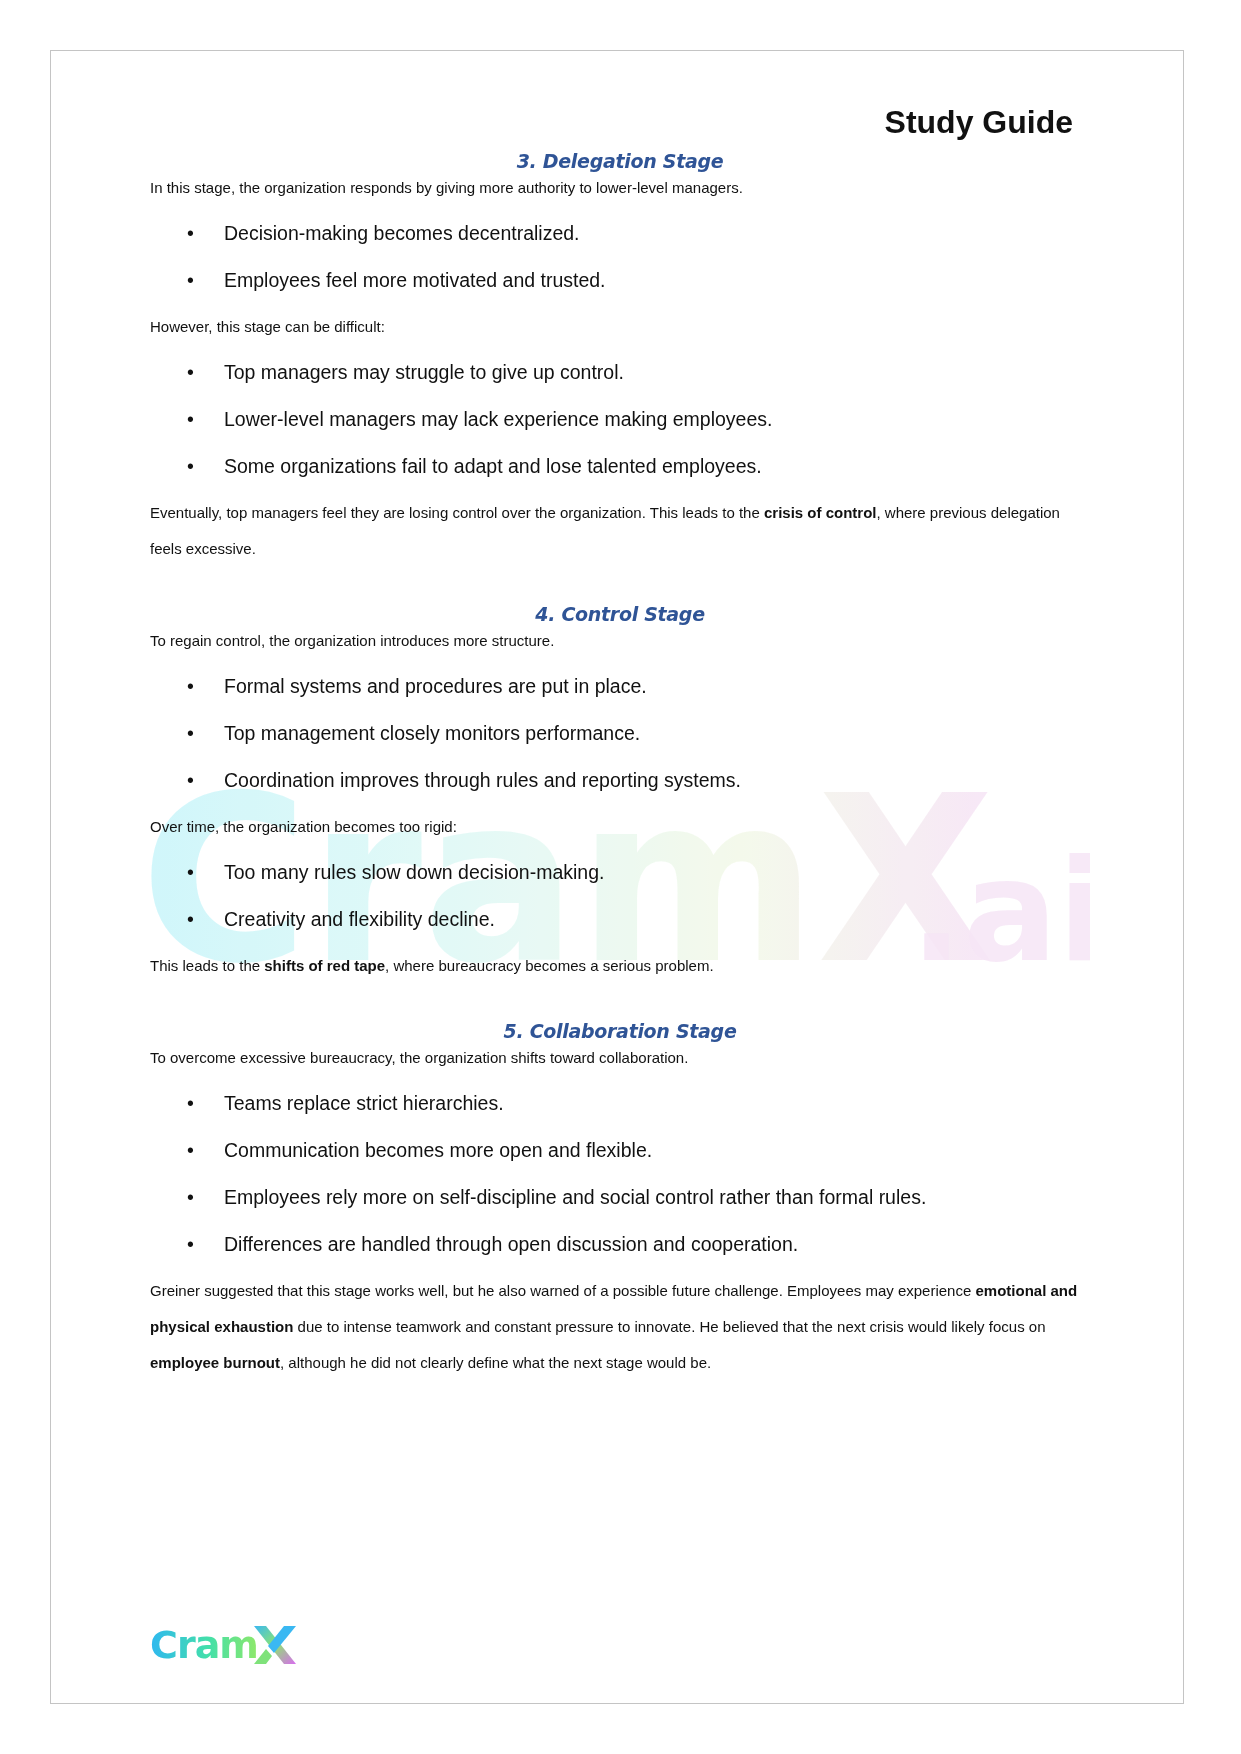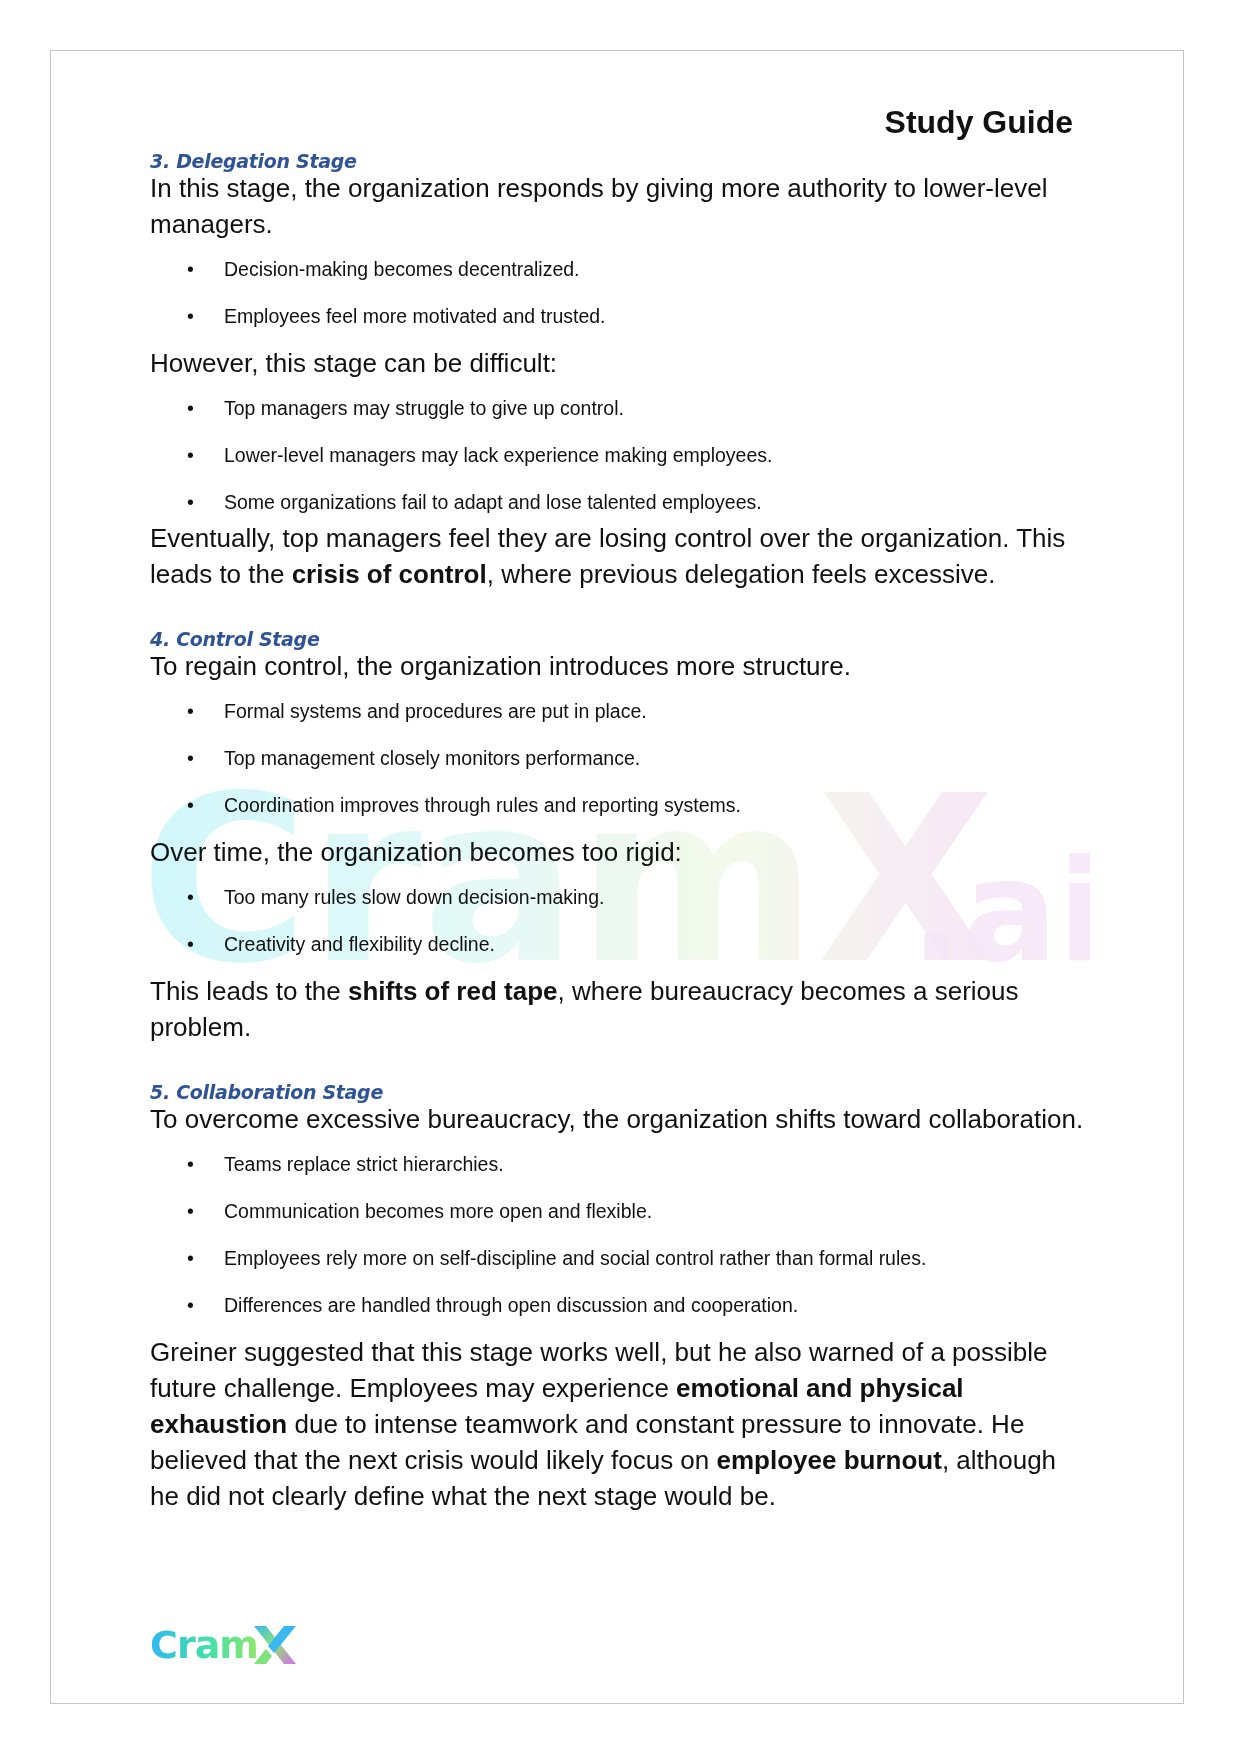--- a/index.html
+++ b/index.html
@@ -1,21 +1,21 @@
 <!DOCTYPE html>
 <html><head>
 <meta charset="utf-8">
 <style>
   html, body { margin: 0; padding: 0; background: #ffffff; }
   body { width: 1241px; height: 1754px; position: relative; overflow: hidden; font-family: "Liberation Sans", sans-serif; color: #111; }
   .page-frame { position: absolute; left: 50px; top: 50px; width: 1134px; height: 1654px; border: 1.5px solid #c4c4c4; box-sizing: border-box; }
   .doc-title { position: absolute; right: 152px; top: 88px; font-size: 32px; font-weight: bold; color: #111; margin: 16px; }
   .content { position: absolute; left: 150px; top: 150px; width: 940px; }
-  .h { font-family: "DejaVu Sans", sans-serif; font-style: italic; font-weight: bold; color: #2f5496; font-size: 19px; margin: 0; letter-spacing: -0.3px; }
-  p.t { margin: 0; font-size: 26px; line-height: 36px; }
+  .h { font-family: "DejaVu Sans", sans-serif; font-style: italic; font-weight: bold; color: #2f5496; font-size: 19px; margin: 0; letter-spacing: -0.3px; text-align: center; }
+  p.t { margin: 0; font-size: 15px; line-height: 36px; }
   ul.b { list-style: none; margin: 0; padding: 0; }
   ul.b li { position: relative; padding-left: 74px; font-size: 19.5px; line-height: 26px; margin: 0; }
   ul.b li .dot { position: absolute; left: 37px; top: 0; }
   .watermark { position: absolute; left: 150px; top: 755px; width: 940px; height: 240px; pointer-events: none; z-index: 0; }
   .content, .doc-title { z-index: 1; }
   .logo { position: absolute; left: 150px; top: 1620px; }
 </style>
 </head>
 <body>
 
@@ -44,21 +44,21 @@
     <ul class="b" style="margin-top:14px">
       <li><span class="dot">•</span><span>Decision-making becomes decentralized.</span></li>
       <li style="margin-top:21px"><span class="dot">•</span><span>Employees feel more motivated and trusted.</span></li>
     </ul>
     <p class="t" style="margin-top:16px">However, this stage can be difficult:</p>
     <ul class="b" style="margin-top:14px">
       <li><span class="dot">•</span><span>Top managers may struggle to give up control.</span></li>
       <li style="margin-top:21px"><span class="dot">•</span><span>Lower-level managers may lack experience making employees.</span></li>
       <li style="margin-top:21px"><span class="dot">•</span><span>Some organizations fail to adapt and lose talented employees.</span></li>
     </ul>
-    <p class="t" style="margin-top:5px"><span>Eventually, top managers feel they are losing control over the organization. This leads to the </span><b>crisis of control</b><span>, where previous delegation feels excessive.</span></p>
+    <p class="t" style="margin-top:16px"><span>Eventually, top managers feel they are losing control over the organization. This leads to the </span><b>crisis of control</b><span>, where previous delegation feels excessive.</span></p>
   </section>
 
   <section style="margin-top:36px">
     <h2 class="h">4. Control Stage</h2>
     <p class="t" style="margin-top:-2px">To regain control, the organization introduces more structure.</p>
     <ul class="b" style="margin-top:14px">
       <li><span class="dot">•</span><span>Formal systems and procedures are put in place.</span></li>
       <li style="margin-top:21px"><span class="dot">•</span><span>Top management closely monitors performance.</span></li>
       <li style="margin-top:21px"><span class="dot">•</span><span>Coordination improves through rules and reporting systems.</span></li>
     </ul>

